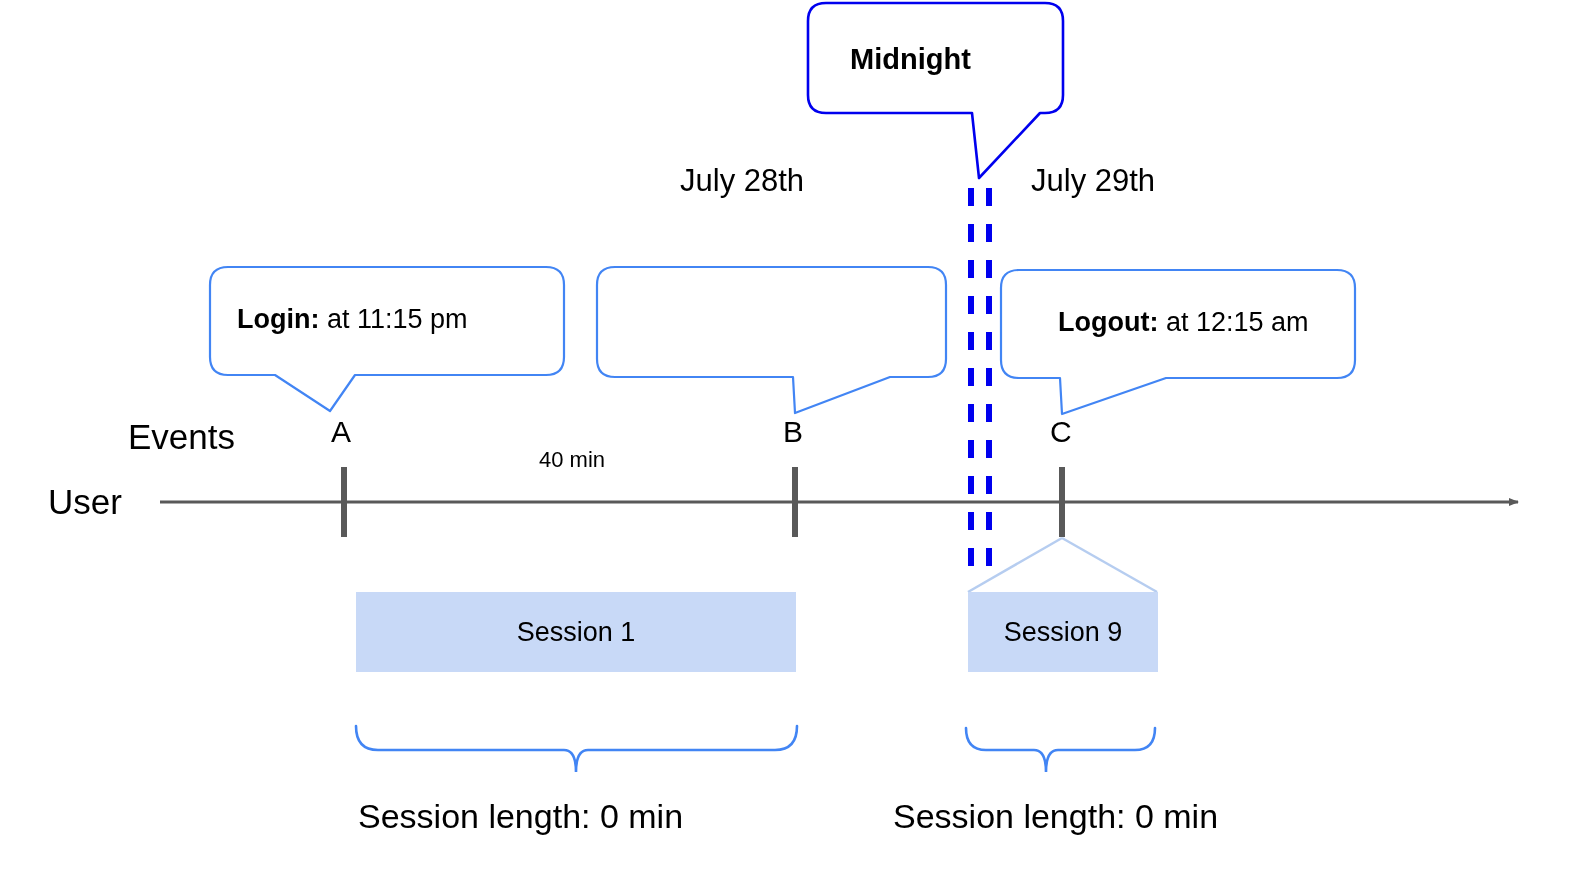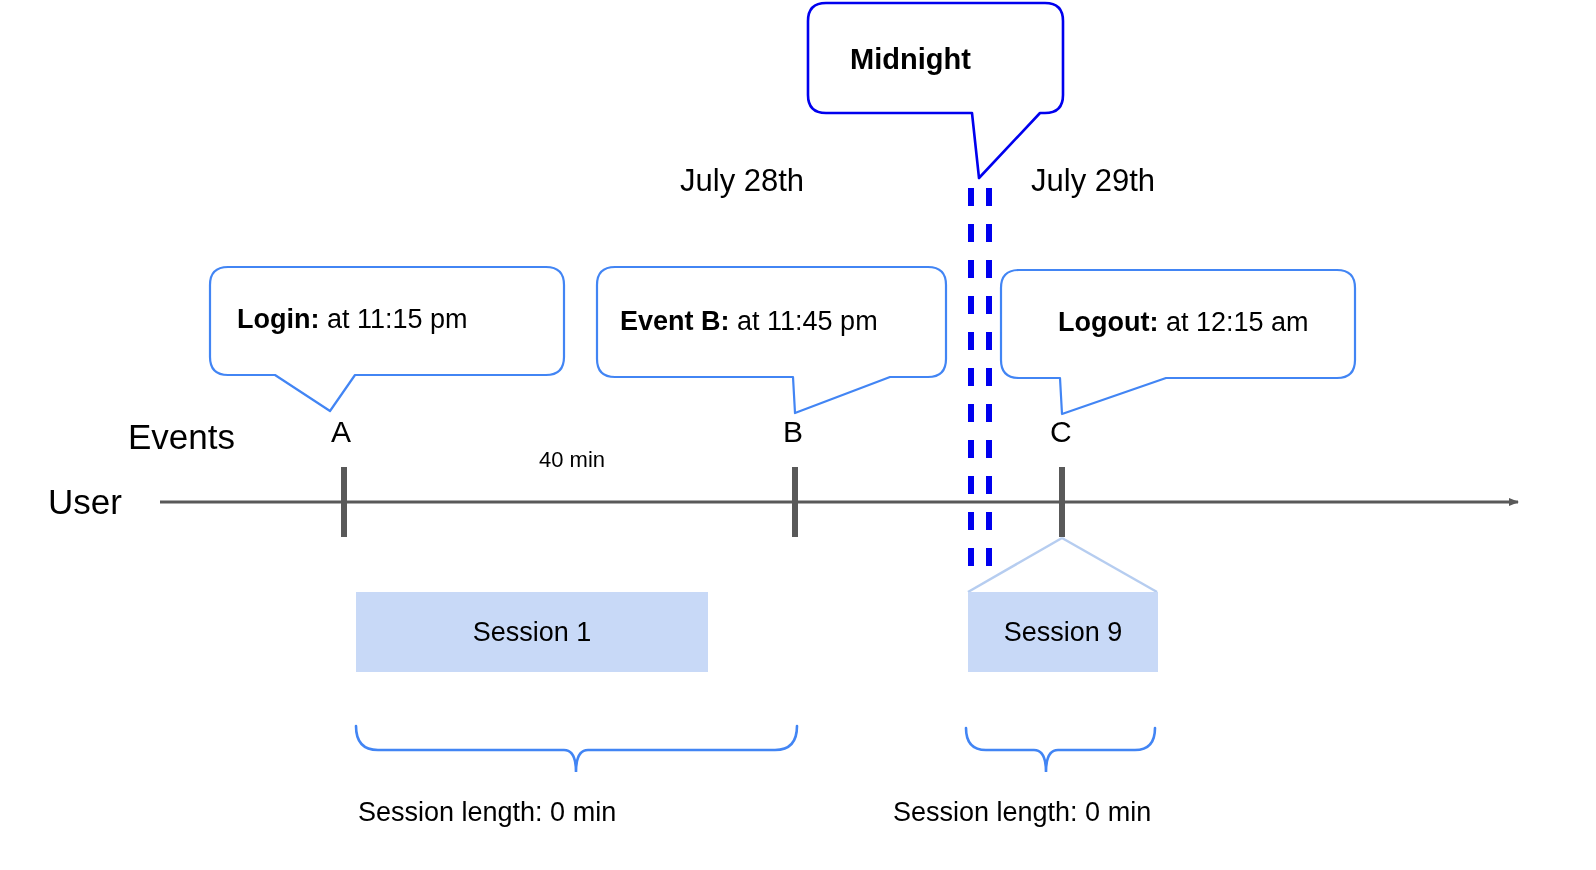--- a/index.html
+++ b/index.html
@@ -74,21 +74,21 @@
     align-items: center;
     justify-content: center;
   }
   .session-box span {
     font-size: 27px;
     color: #000000;
   }
 
   
   .session-length {
-    font-size: 27px;
+    font-size: 34px;
   }
 </style>
 </head>
 <body>
 
 <div id="canvas">
 
   <svg id="svg-layer" viewBox="0 0 1596 870">
     <defs>
       <marker id="arrowhead" markerWidth="10" markerHeight="8" refX="9" refY="4" orient="auto" markerUnits="userSpaceOnUse">
@@ -204,41 +204,38 @@
   <div class="txt midnight-label" style="left:838px; top:43px;">Midnight</div>
 
   <div class="txt date-label" style="left:680px; top:163px;">July 28th</div>
 
   <div class="txt date-label" style="left:1031px; top:163px;">July 29th</div>
 
   <div class="txt callout-text" style="left:237px; top:306px;">
     <b>Login:</b><span> at 11:15 pm</span>
   </div>
 
-  <div class="txt callout-text" style="left:620px; top:308px;">
-    <b>Event B:</b><span> at 11:45 pm</span>
-  </div>
 
   <div class="txt callout-text" style="left:1026px; top:309px;margin-left:32px;">
     <b>Logout:</b><span> at 12:15 am</span>
   </div>
 
   <div class="txt events-label" style="left:128px; top:417px;">Events</div>
 
   <div class="txt event-letter" style="left:331px; top:415px;">A</div>
 
   <div class="txt event-letter" style="left:783px; top:415px;">B</div>
 
   <div class="txt event-letter" style="left:1050px; top:415px;">C</div>
 
   <div class="txt duration-label" style="left:539px; top:447px;">40 min</div>
 
   <div class="txt user-label" style="left:48px; top:482px;">User</div>
 
-  <div class="session-box" style="left:356px; top:592px; width:352px; height:80px;">
+  <div class="session-box" style="left:356px; top:592px; width:440px; height:80px;">
     <span>Session 1</span>
   </div>
 
   <div class="session-box" style="left:968px; top:592px; width:190px; height:80px;">
     <span>Session 9</span>
   </div>
 
   <div class="txt session-length" style="left:358px; top:797px;">Session length: 0 min</div>
 
   <div class="txt session-length" style="left:893px; top:797px;">Session length: 0 min</div>

